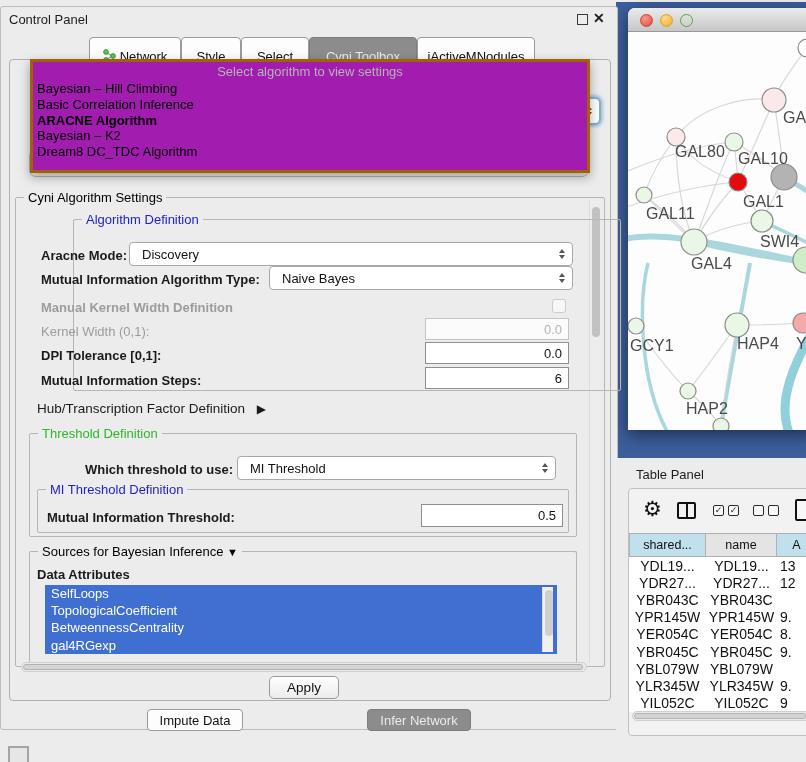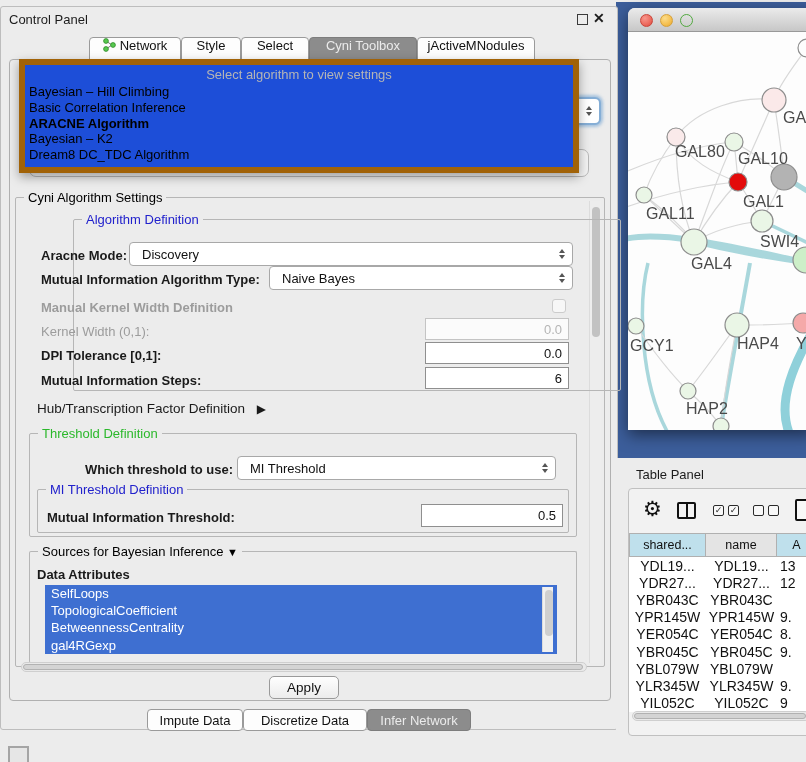--- a/index.html
+++ b/index.html
@@ -17,30 +17,30 @@
   #cp-window { position:absolute; left:0; top:6px; width:618px; height:724px;
                background:#ececec; border:1px solid #bdbdbd; border-radius:3px; }
   #cp-titlebar { position:absolute; left:0; top:0; width:100%; height:24px; }
   #cp-title { position:absolute; left:8px; top:5px; font-size:13px; color:#1c1c1c; }
   #cp-float { position:absolute; left:576px; top:7px; width:11px; height:11px;
               border:1.5px solid #3a3a3a; background:#ececec; }
   #cp-close { position:absolute; left:592px; top:3px; font-size:14px; font-weight:bold; color:#1c1c1c; }
 
   
   .tab { position:absolute; top:30px; height:38px; background:#fdfdfd; border:1px solid #9a9a9a;
-         font-size:13px; color:#111; display:flex; justify-content:center;
+         font-size:13px; color:#111; display:flex; align-items:center; justify-content:center;
          border-radius:4px 4px 0 0; gap:4px; }
   .tab.sel { background:#8c8c8c; color:#ebebeb; border-color:#7d7d7d; }
 
   #cp-content { position:absolute; left:8px; top:52px; width:602px; height:642px;
                 border:1px solid #b0b0b0; border-radius:4px; background:#ececec; }
 
   
-  #algo-popup { position:absolute; left:18px; top:52px; width:560px; height:114px; background:#1d4ed8;
-                border:6px solid #a16207; box-shadow:0 4px 10px rgba(0,0,0,.35); z-index:60; }
+  #algo-popup { position:absolute; left:29px; top:52px; width:560px; height:114px; background:#a21caf;
+                border:3px solid #a16207; box-shadow:0 4px 10px rgba(0,0,0,.35); z-index:60; }
   #algo-popup .ph { height:19px; line-height:19px; text-align:center; color:#b5b5b5; font-size:13px; }
   #algo-popup .it { height:15.8px; line-height:15.8px; padding-left:4px; font-size:13px; color:#000; }
   #algo-popup .it.bold { font-weight:bold; }
 
   
   #combo-focus-frag { position:absolute; left:540px; top:90px; width:60px; height:28px; z-index:10;
                       background:#fff; border:2px solid #85aed6; border-radius:6px;
                       box-shadow:0 0 3px 2px rgba(110,160,210,.55); }
   #tabledata-combo { position:absolute; left:28px; top:142px; width:560px; height:28px; z-index:10;
                      background:#f2f2f2; border:1px solid #b8b8b8; border-radius:7px;
@@ -339,23 +339,20 @@
 
     <div class="hscroll" style="left:20px; top:655px; width:566px; height:10px;">
       <div class="hthumb" style="width:560px;"></div>
     </div>
 
     <div id="apply-btn">Apply</div>
 
     <div class="btab" style="left:146px; width:96px;">
       <span>Impute Data</span>
     </div>
-    <div class="btab" style="left:242px; width:124px;">
-      <span>Discretize Data</span>
-    </div>
     <div class="btab sel" style="left:366px; width:104px;">
       <span>Infer Network</span>
     </div>
   </div>
 
   <div id="mini-square"></div>
 
   <div id="table-panel">
     <div id="tp-title">Table Panel</div>
     <div id="tp-sub">

